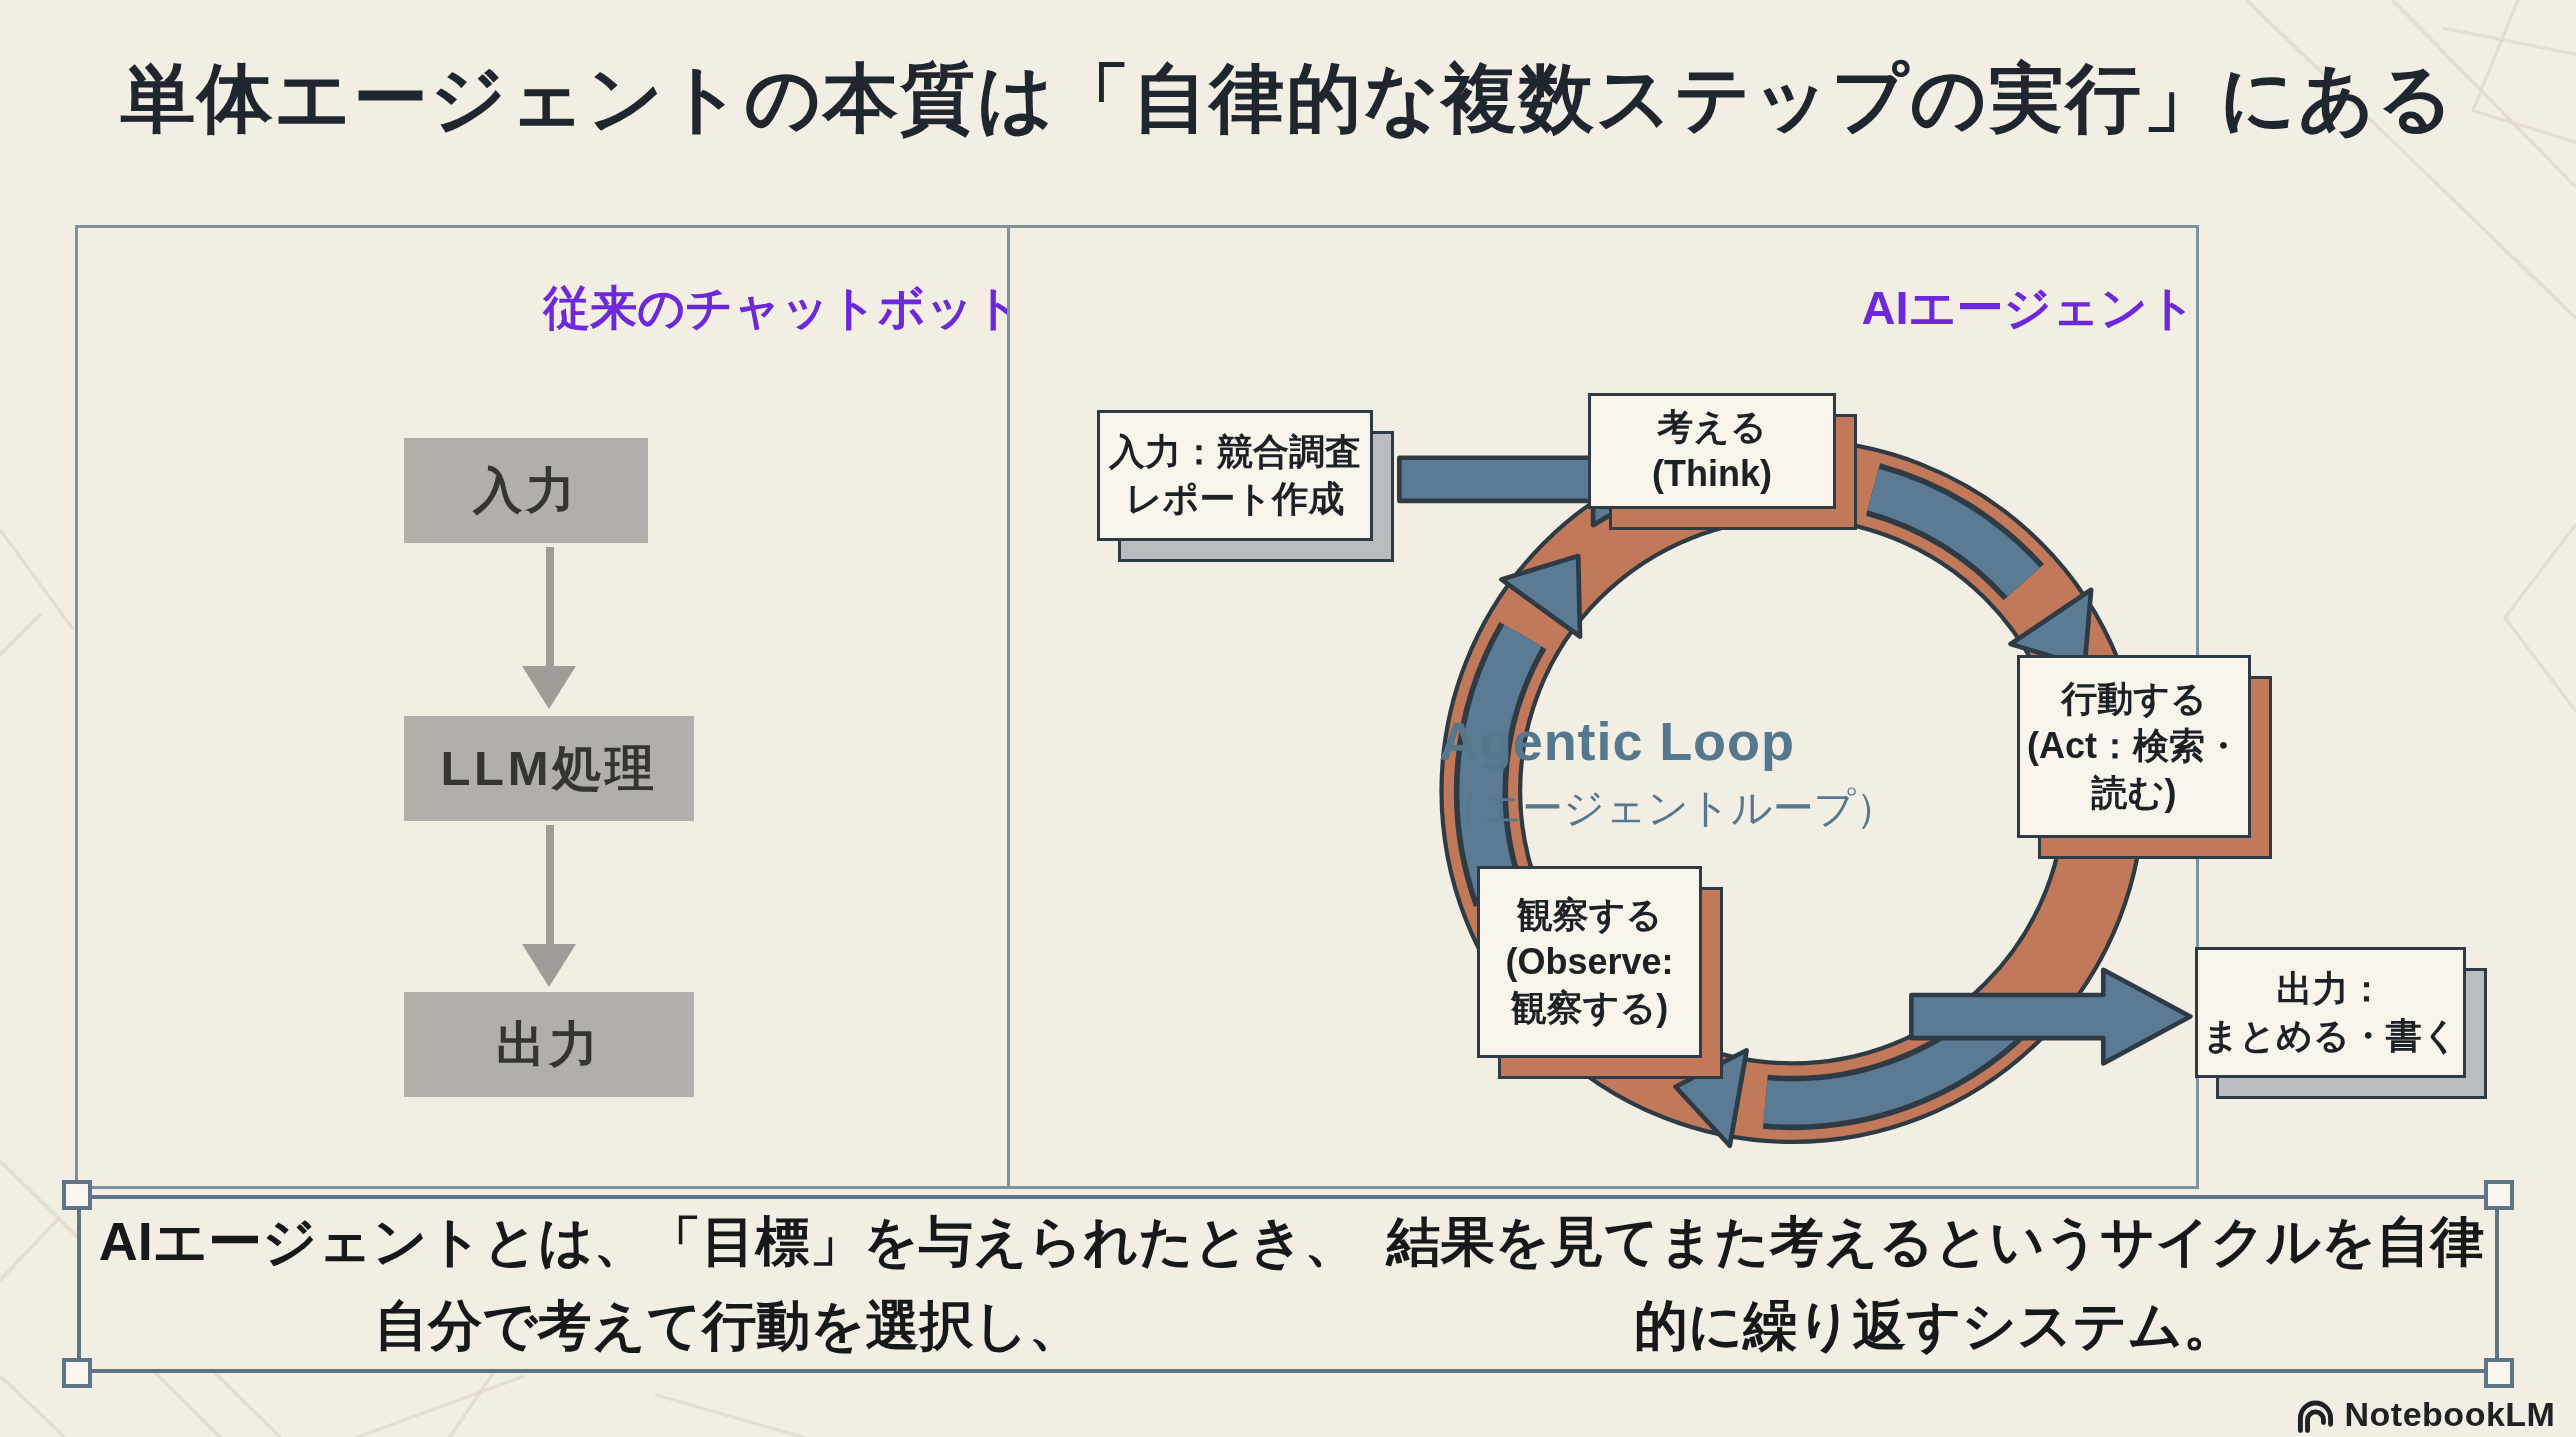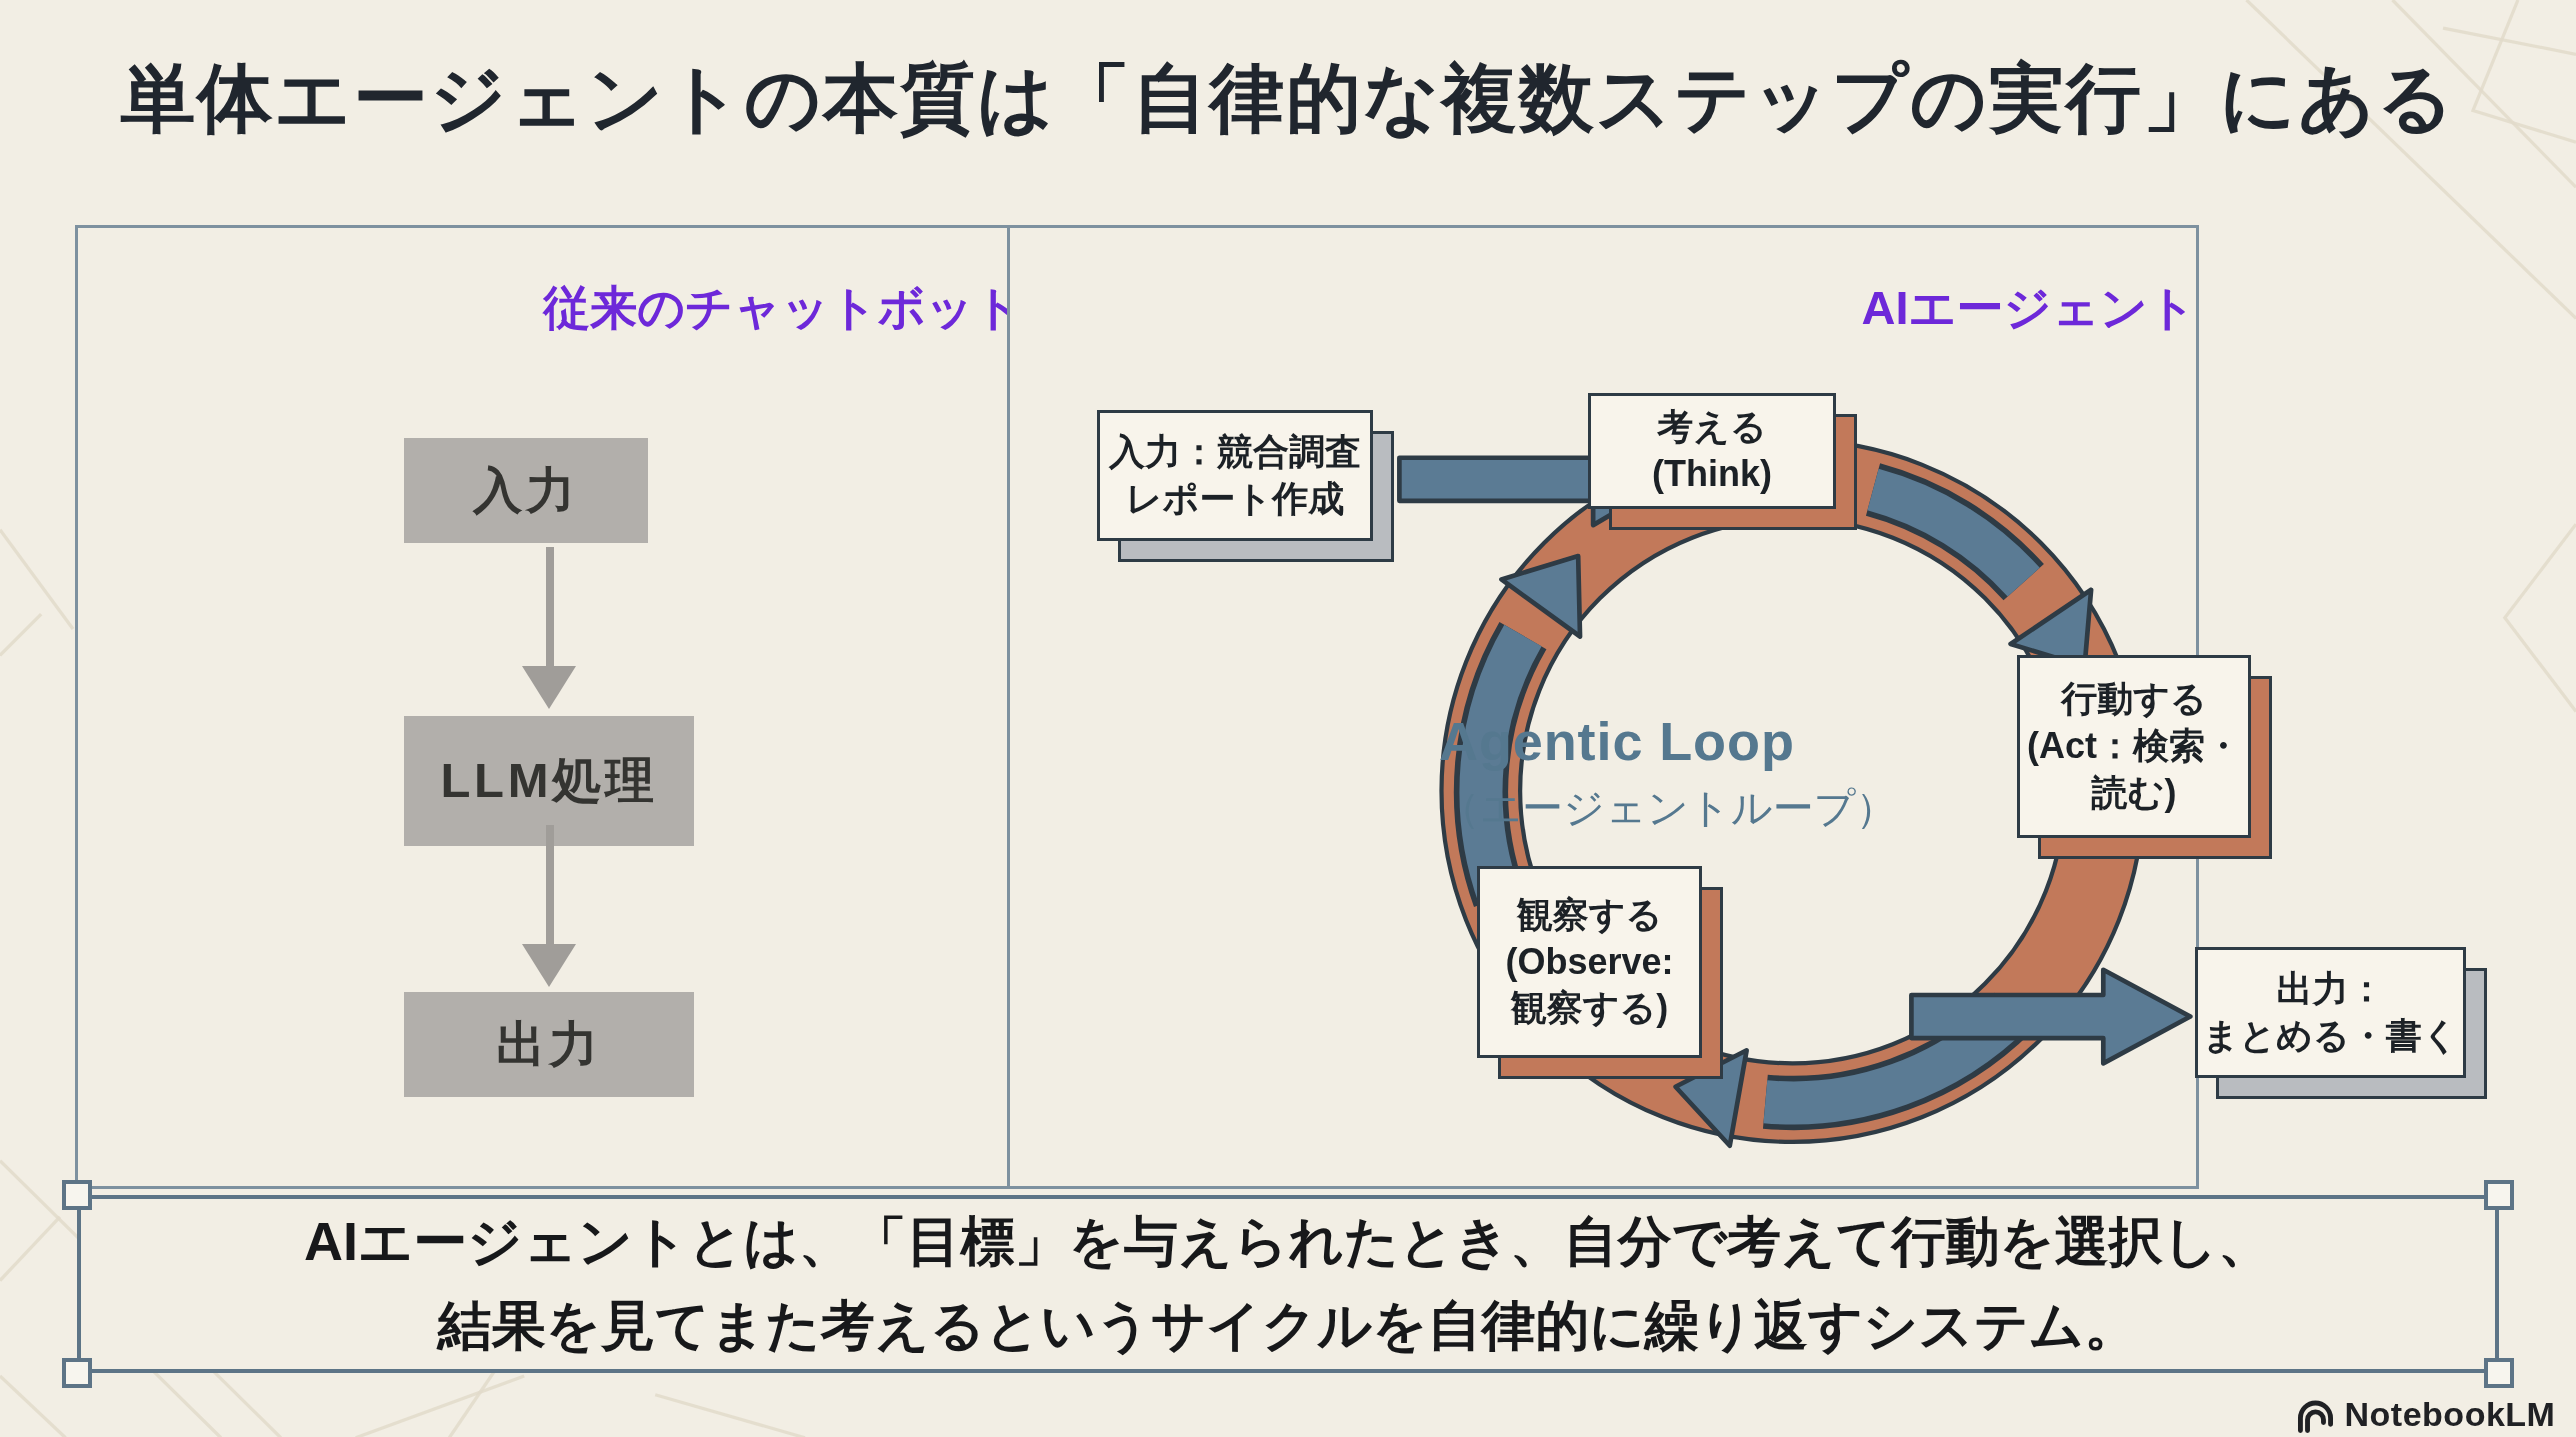--- a/index.html
+++ b/index.html
@@ -49,21 +49,21 @@
     font-size:36px;font-weight:700;color:#1c2126;line-height:1.3}
   .box3d-face span{display:block}
 
   .loop-label{position:absolute;left:1439px;top:710px;width:655px;text-align:left;
     color:var(--loop-label);z-index:3}
   .loop-label .loop-title{font-size:54px;font-weight:800;letter-spacing:0.9px}
   .loop-label .loop-sub{font-size:41px;font-weight:400;margin-top:9px}
 
   .summary-box{position:absolute;left:77px;top:1195px;width:2422px;height:178px;
     border:4.7px solid var(--summary-border);background:var(--bg);z-index:1;
-    display:flex;flex-direction:column;align-items:center;justify-content:center}
+    display:flex;flex-direction:row;align-items:center;justify-content:center}
   .summary-line{font-size:54px;font-weight:800;color:#17181a;line-height:1.55;text-align:center}
   .handle{position:absolute;width:30px;height:30px;background:#f7f5ee;
     border:4.7px solid var(--summary-border);transform:translate(-50%,-50%);z-index:2}
 
   .brand{position:absolute;right:20.6px;top:1395px;display:flex;align-items:center;gap:7.5px;z-index:2}
   .brand-text{font-size:34px;font-weight:600;color:var(--logo-ink);letter-spacing:0.5px}
   .brand-icon{stroke:var(--logo-ink);fill:none;stroke-width:5.5;stroke-linecap:round}
 </style>
 </head>
 <body>
@@ -88,21 +88,21 @@
   </svg>
 
   <div class="title">単体エージェントの本質は「自律的な複数ステップの実行」にある</div>
 
   <section class="panel" style="left:75px;top:225px;width:950px;height:964px">
     <div class="panel-title" style="top:49px">従来のチャットボット</div>
   </section>
   <div class="gray-box" style="left:404px;top:438px;width:244px;height:105px">入力</div>
   <div class="v-arrow-stem" style="left:546px;top:547px;height:122px"></div>
   <div class="v-arrow-head" style="left:522px;top:666px"></div>
-  <div class="gray-box" style="left:404px;top:716px;width:290px;height:130px">LLM処理</div>
+  <div class="gray-box" style="left:404px;top:716px;width:290px;height:105px">LLM処理</div>
   <div class="v-arrow-stem" style="left:546px;top:825px;height:122px"></div>
   <div class="v-arrow-head" style="left:522px;top:944px"></div>
   <div class="gray-box" style="left:404px;top:992px;width:290px;height:105px">出力</div>
 
   <section class="panel" style="left:1007px;top:225px;width:1192px;height:964px">
     <div class="panel-title" style="top:49px">AIエージェント</div>
   </section>
 
   <svg class="loop-svg" viewBox="0 0 2752 1536">
     <circle class="ring-band" cx="1915" cy="845" r="333"></circle>

